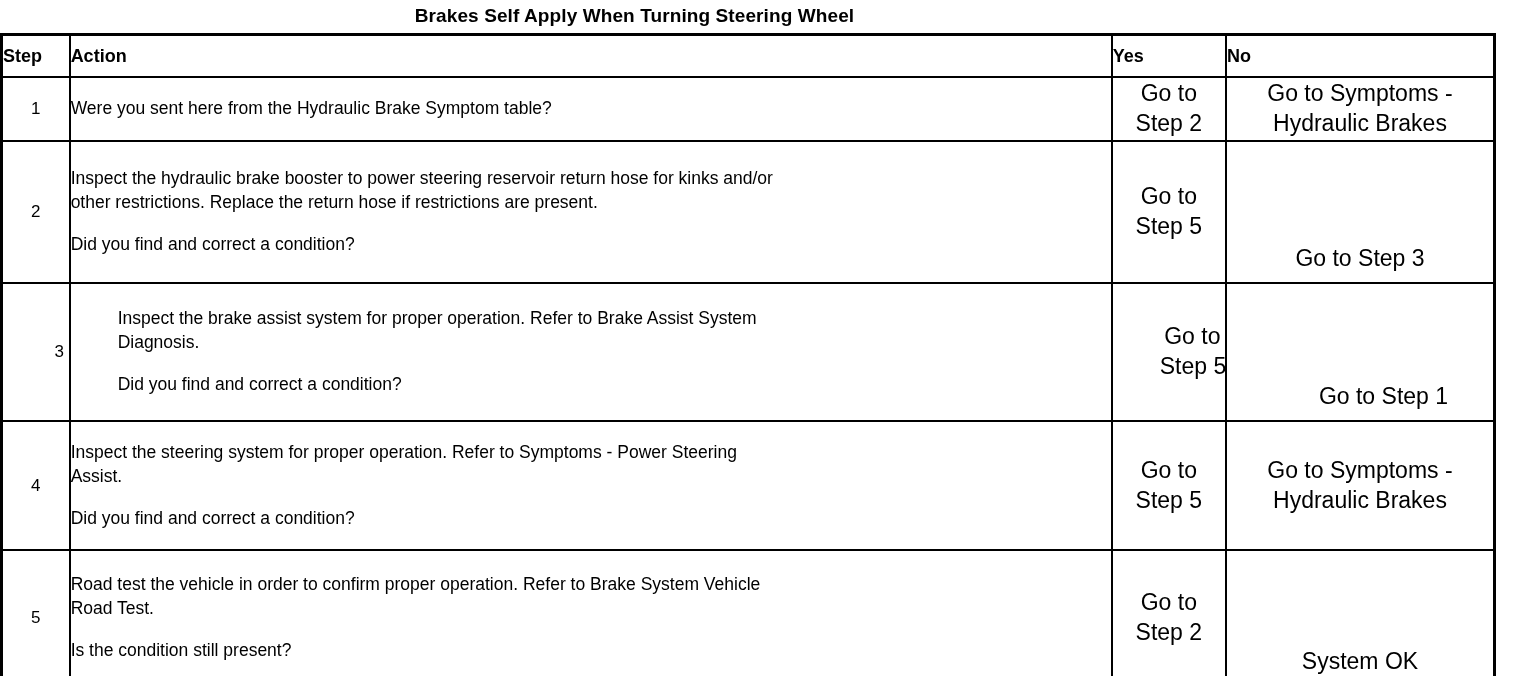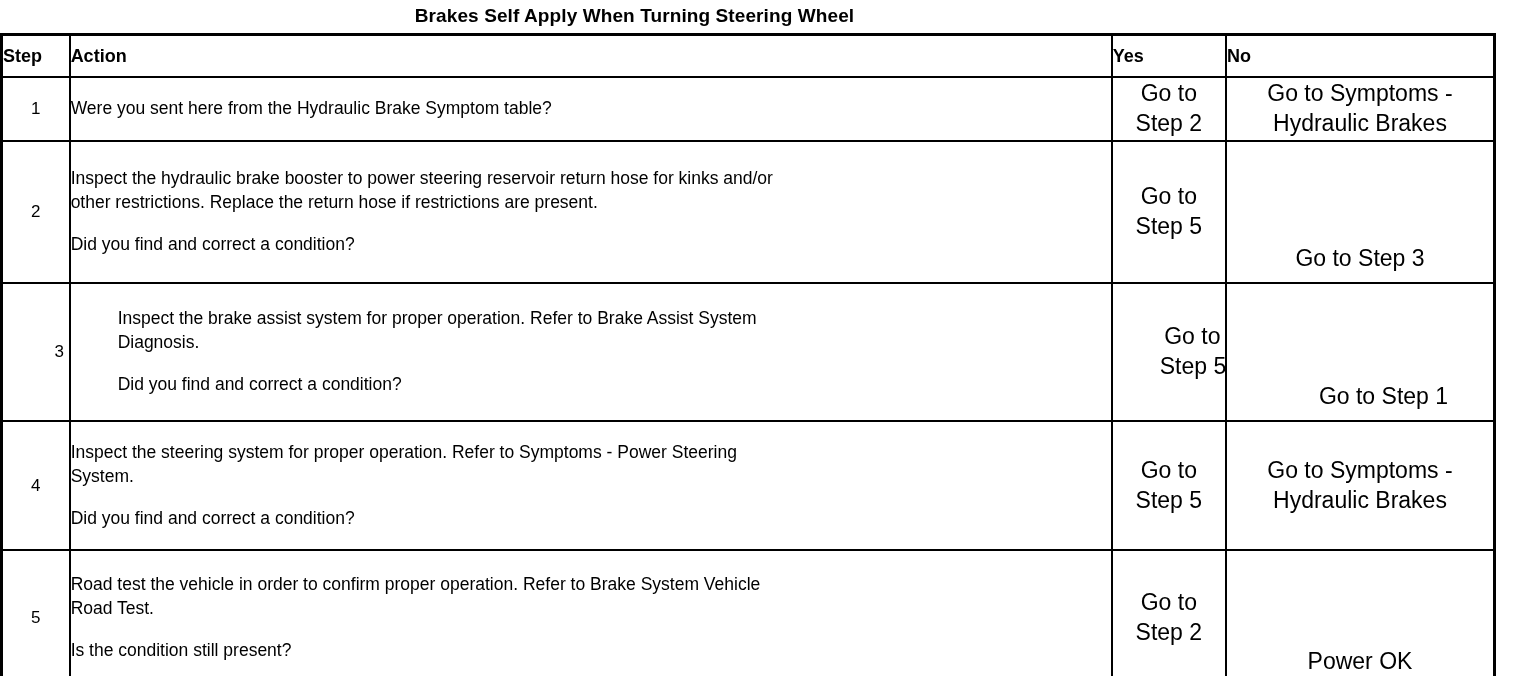--- a/index.html
+++ b/index.html
@@ -157,21 +157,21 @@
         </td>
         <td class="ans bottomish">
           <span class="l">Go to Step 1</span>
         </td>
       </tr>
 
       <tr class="r4">
         <td class="step">4</td>
         <td class="action">
           <p>Inspect the steering system for proper operation. Refer to Symptoms - Power Steering</p>
-          <p>System.</p>
+          <p>Assist.</p>
           <p class="gap">Did you find and correct a condition?</p>
         </td>
         <td class="ans">
           <span class="l">Go to</span>
           <span class="l">Step 5</span>
         </td>
         <td class="ans">
           <span class="l">Go to Symptoms -</span>
           <span class="l">Hydraulic Brakes</span>
         </td>
@@ -182,20 +182,20 @@
         <td class="action">
           <p>Road test the vehicle in order to confirm proper operation. Refer to Brake System Vehicle</p>
           <p>Road Test.</p>
           <p class="gap">Is the condition still present?</p>
         </td>
         <td class="ans">
           <span class="l">Go to</span>
           <span class="l">Step 2</span>
         </td>
         <td class="ans bottomish">
-          <span class="l">Power OK</span>
+          <span class="l">System OK</span>
         </td>
       </tr>
 
     </tbody>
   </table>
 
 </div>
 
 </body></html>

